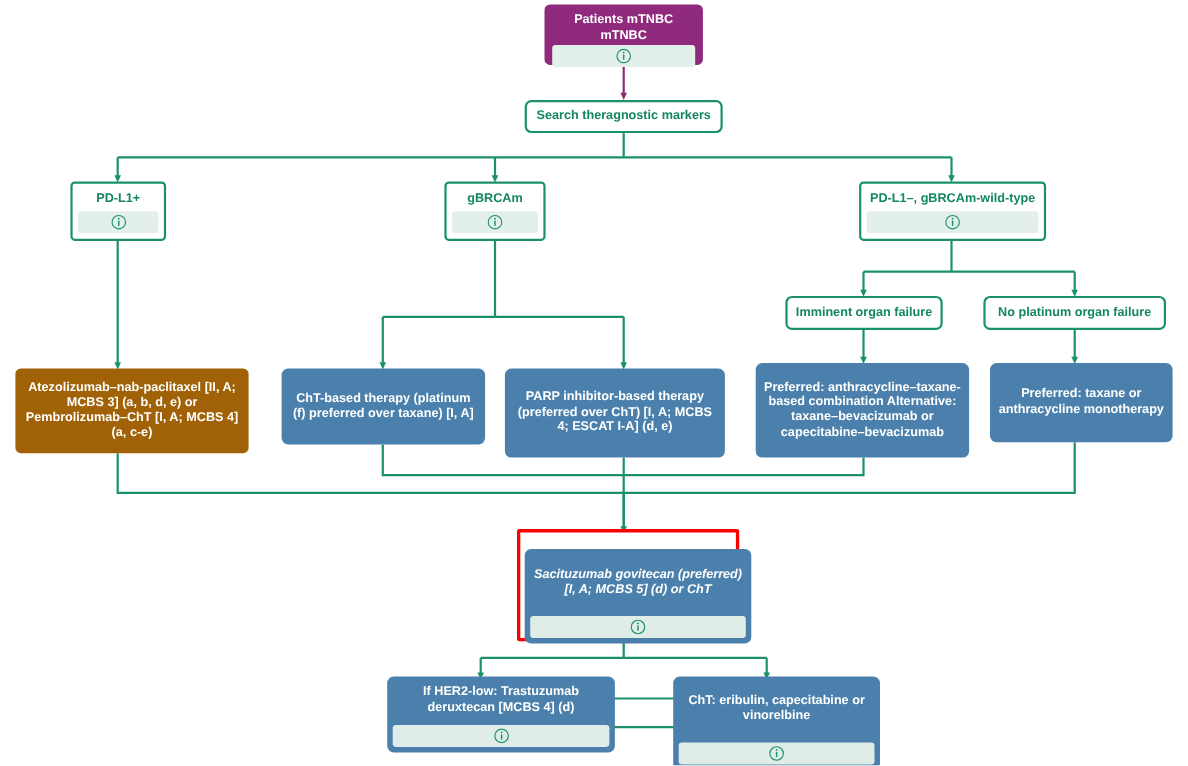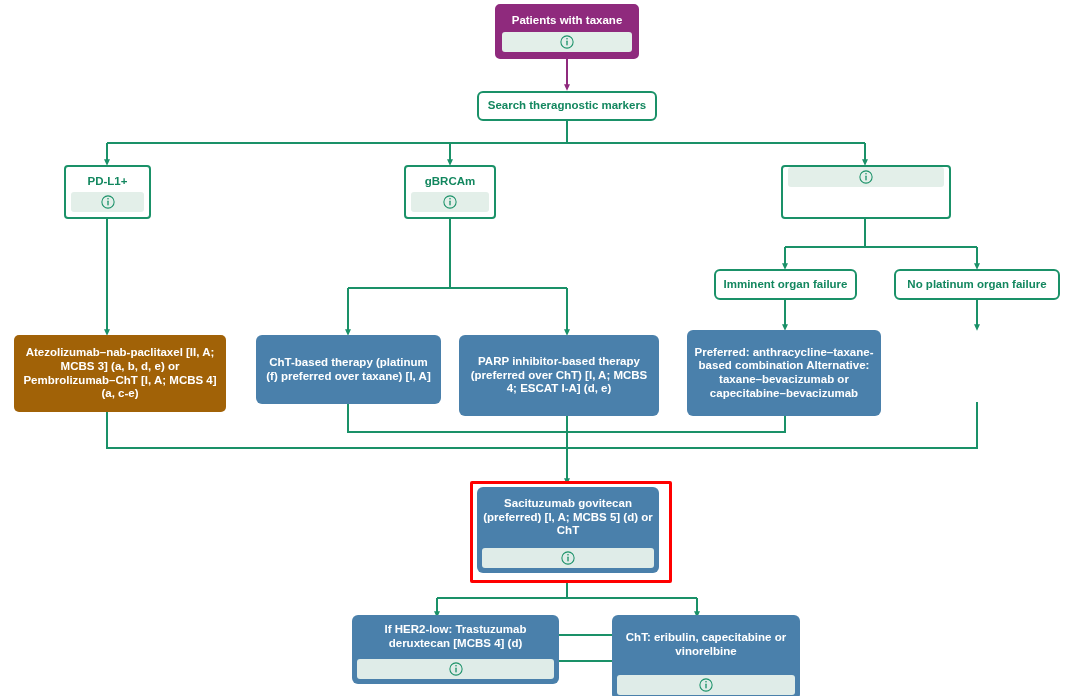--- a/index.html
+++ b/index.html
@@ -182,21 +182,21 @@
       <path d="M697,598 L697,615" marker-end="url(#arrow-green)"></path>
 
       <path d="M684,635 L548,635" marker-end="url(#arrow-green)"></path>
       <path d="M548,661 L684,661" marker-end="url(#arrow-green)"></path>
     </g>
   </svg>
 
   <div class="highlight-frame" style="left:470px; top:481px; width:196px; height:96px;"></div>
 
   <div class="node purple" style="left:495px; top:4px; width:144px; height:55px;">
-    <div class="node-body">Patients with taxane</div>
+    <div class="node-body">Patients mTNBC mTNBC</div>
     <div class="info-bar">
       <svg class="info-icon" viewBox="0 0 16 16">
         <circle cx="8" cy="8" r="7" fill="none" stroke="#1a9168" stroke-width="1.2"></circle>
         <circle cx="8" cy="4.3" r="0.95" fill="#1a9168"></circle>
         <rect x="7.25" y="6.3" width="1.5" height="5.6" rx="0.7" fill="#1a9168"></rect>
       </svg>
     </div>
   </div>
 
   <div class="node outline" style="left:477px; top:91px; width:180px; height:30px;">
@@ -219,20 +219,21 @@
     <div class="info-bar">
       <svg class="info-icon" viewBox="0 0 16 16">
         <circle cx="8" cy="8" r="7" fill="none" stroke="#1a9168" stroke-width="1.2"></circle>
         <circle cx="8" cy="4.3" r="0.95" fill="#1a9168"></circle>
         <rect x="7.25" y="6.3" width="1.5" height="5.6" rx="0.7" fill="#1a9168"></rect>
       </svg>
     </div>
   </div>
 
   <div class="node outline-info" style="left:781px; top:165px; width:170px; height:54px;">
+    <div class="node-body">PD-L1–, gBRCAm-wild-type</div>
     <div class="info-bar">
       <svg class="info-icon" viewBox="0 0 16 16">
         <circle cx="8" cy="8" r="7" fill="none" stroke="#1a9168" stroke-width="1.2"></circle>
         <circle cx="8" cy="4.3" r="0.95" fill="#1a9168"></circle>
         <rect x="7.25" y="6.3" width="1.5" height="5.6" rx="0.7" fill="#1a9168"></rect>
       </svg>
     </div>
   </div>
 
   <div class="node outline" style="left:714px; top:269px; width:143px; height:31px;">
@@ -252,22 +253,25 @@
   </div>
 
   <div class="node blue" style="left:459px; top:335px; width:200px; height:81px;">
     <div class="node-body">PARP inhibitor-based therapy (preferred over ChT) [I, A; MCBS 4; ESCAT I-A] (d, e)</div>
   </div>
 
   <div class="node blue" style="left:687px; top:330px; width:194px; height:86px;">
     <div class="node-body">Preferred: anthracycline–taxane-based combination Alternative: taxane–bevacizumab or capecitabine–bevacizumab</div>
   </div>
 
-
-  <div class="node blue" style="left:477px; top:487px; width:182px; height:86px;">
+  <div class="node blue" style="left:900px; top:330px; width:166px; height:72px;">
+    <div class="node-body">Preferred: taxane or anthracycline monotherapy</div>
+  </div>
+
+  <div class="node blue" style="left:477px; top:499px; width:206px; height:86px;font-style:italic;">
     <div class="node-body">Sacituzumab govitecan (preferred) [I, A; MCBS 5] (d) or ChT</div>
     <div class="info-bar">
       <svg class="info-icon" viewBox="0 0 16 16">
         <circle cx="8" cy="8" r="7" fill="none" stroke="#1a9168" stroke-width="1.2"></circle>
         <circle cx="8" cy="4.3" r="0.95" fill="#1a9168"></circle>
         <rect x="7.25" y="6.3" width="1.5" height="5.6" rx="0.7" fill="#1a9168"></rect>
       </svg>
     </div>
   </div>
 

